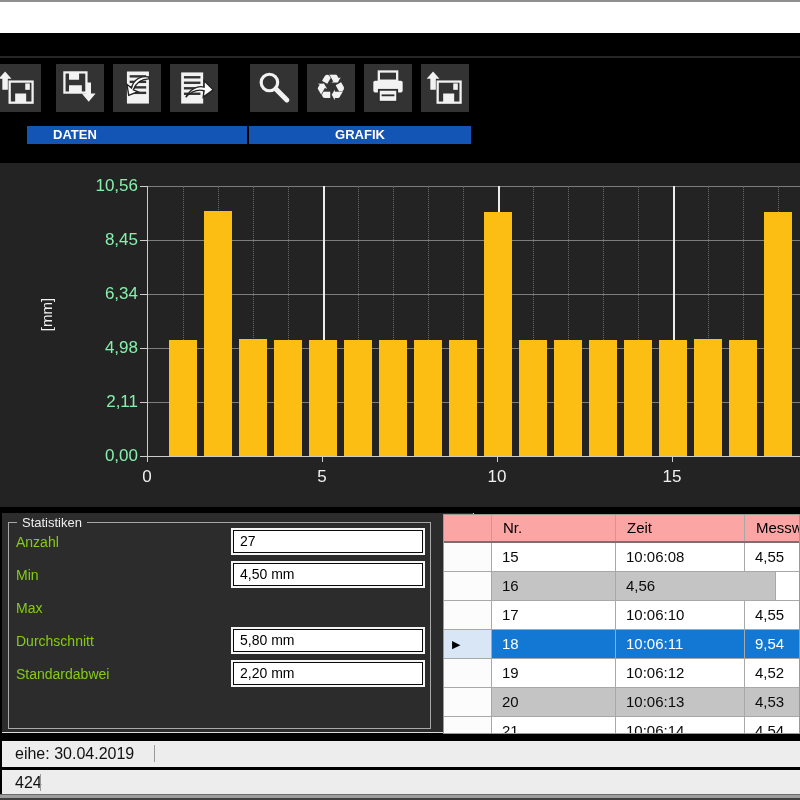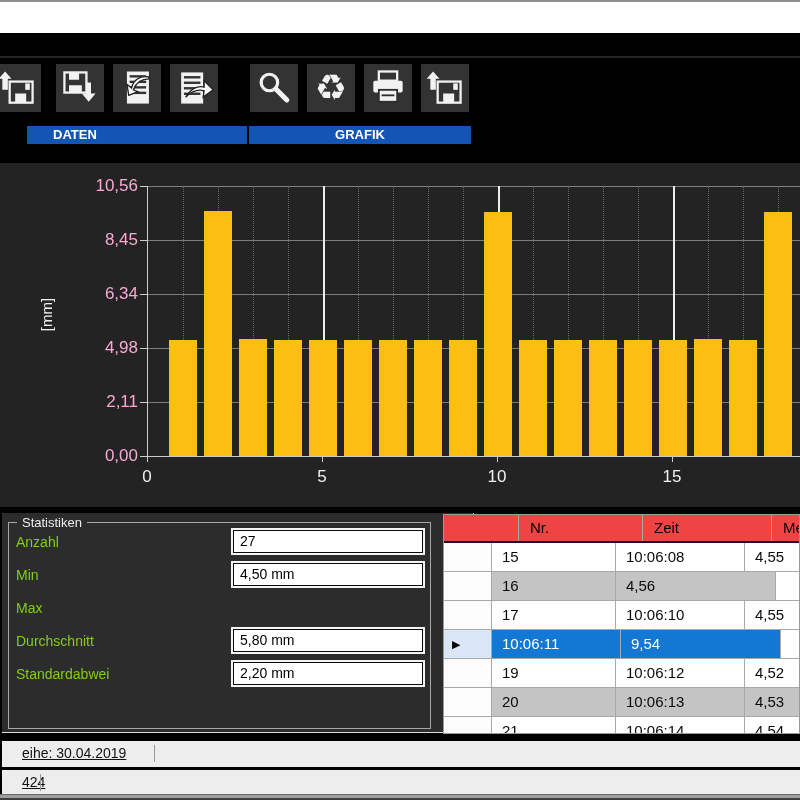--- a/index.html
+++ b/index.html
@@ -27,21 +27,21 @@
 
   
   .chart-band{left:0;top:163px;width:800px;height:344px;background:#232323;}
   #plot{position:absolute;left:147px;top:23px;width:653px;height:270px;
     border-left:1px solid #cdcdcd;border-bottom:1px solid #cdcdcd;overflow:hidden;}
   .hgrid{position:absolute;left:0;width:100%;height:1px;background:#7d7d7d;}
   .vgrid{position:absolute;top:0;height:100%;width:0;border-left:1px dotted #6a6a6a;}
   .vgrid.major{border-left:2px solid #ececec;}
   .bar{position:absolute;bottom:0;width:28px;}
   .ytick-label{position:absolute;left:58px;width:80px;text-align:right;
-    color:#f9a8d4;font-size:17px;}
+    color:#86efac;font-size:17px;}
   .ytick-mark{position:absolute;left:140px;width:7px;height:1px;background:#cdcdcd;}
   .xtick-label{position:absolute;top:304px;width:40px;text-align:center;
     color:#f0f0f0;font-size:17px;}
   .xtick-mark{position:absolute;top:294px;width:1px;height:5px;background:#cdcdcd;}
   .y-axis-title{left:30px;top:143px;color:#f0f0f0;font-size:15px;
     transform:rotate(-90deg);transform-origin:center;}
 
   
   .stats-panel{left:2px;top:513px;width:472px;height:220px;background:#2c2c2c;
     border-right:1px solid #dcdcdc;border-bottom:1px solid #dcdcdc;box-sizing:border-box;}
@@ -52,41 +52,41 @@
   #stats-fields{position:absolute;left:14px;top:17px;width:407px;}
   .stat-row{display:flex;align-items:center;height:23px;margin-bottom:10px;}
   .stat-label{flex:1;color:#84cc16;font-size:14px;}
   .stat-input{width:182px;height:21px;background:#fff;color:#000;font-size:14px;
     line-height:21px;padding-left:6px;border:1px solid #0a0a0a;
     box-shadow:0 0 0 2px #f5f5f5;cursor:text;}
 
   
   .data-table{left:443px;top:514px;width:357px;height:220px;background:#fff;
     overflow:hidden;border:1px solid #9a9a9a;box-sizing:border-box;}
-  .thead{display:flex;height:26px;border-bottom:2px solid #0f172a;background:#ef4444;padding-left:27px;}
+  .thead{display:flex;height:26px;border-bottom:2px solid #737373;background:#fca5a5;}
   .thead .hcell{font-size:15px;color:#000;line-height:26px;padding-left:11px;
     border-right:1px solid #a8a8a8;box-sizing:border-box;flex:none;}
   .trow{display:flex;height:28px;border-bottom:1px solid #a8a8a8;background:#fff;cursor:pointer;}
   .trow.shaded .tcell{background:#c4c4c4;}
   .trow.sel .tcell{background:#1377d4;color:#fff;}
   .trow.sel .rowhead{background:#d8e6f5;}
   .rowhead{width:48px;flex:none;background:#fcfcfc;border-right:1px solid #a8a8a8;
     box-sizing:border-box;display:flex;align-items:center;}
   .hcell.rh{width:48px;padding-left:0;}
   .arrow{font-size:11px;color:#000;margin-left:8px;}
   .tcell{font-size:15px;color:#0a0a0a;line-height:27px;padding-left:10px;
     border-right:1px solid #a8a8a8;box-sizing:border-box;flex:none;background:#fff;}
   .w-nr{width:124px;} .w-zeit{width:129px;} .w-mw{width:160px;}
 
   
   .status-bar{left:0;width:800px;background:#ededed;border-left:2px solid #000;
     box-sizing:border-box;color:#111;}
   .status-1{top:741px;height:26px;}
   .status-2{top:770px;height:28px;padding-left:8px;}
-  .status-text{position:absolute;left:20px;top:0;font-size:14px;line-height:25px;text-decoration:underline;}
+  .status-text{position:absolute;left:13px;top:0;font-size:16px;line-height:25px;}
   .status-sep{position:absolute;top:4px;width:1px;height:17px;background:#999;}
   .bottom-strip{left:0;top:794px;width:800px;height:6px;background:#9d9d9d;
     border-top:1px solid #6a6a6a;border-bottom:2px solid #3f3f3f;box-sizing:border-box;}
 </style>
 </head>
 <body>
 
 <div class="abs top-line"></div>
 <div class="abs title-bar"></div>
 <div class="abs menu-strip-line"></div>
@@ -277,20 +277,21 @@
       <div class="trow">
         <div class="rowhead"></div>
         <div class="tcell w-nr">17</div>
         <div class="tcell w-zeit">10:06:10</div>
         <div class="tcell w-mw">4,55</div>
       </div>
       <div class="trow sel">
         <div class="rowhead">
           <span class="arrow">▶</span>
         </div>
+        <div class="tcell w-nr">18</div>
         <div class="tcell w-zeit">10:06:11</div>
         <div class="tcell w-mw">9,54</div>
       </div>
       <div class="trow">
         <div class="rowhead"></div>
         <div class="tcell w-nr">19</div>
         <div class="tcell w-zeit">10:06:12</div>
         <div class="tcell w-mw">4,52</div>
       </div>
       <div class="trow shaded">

